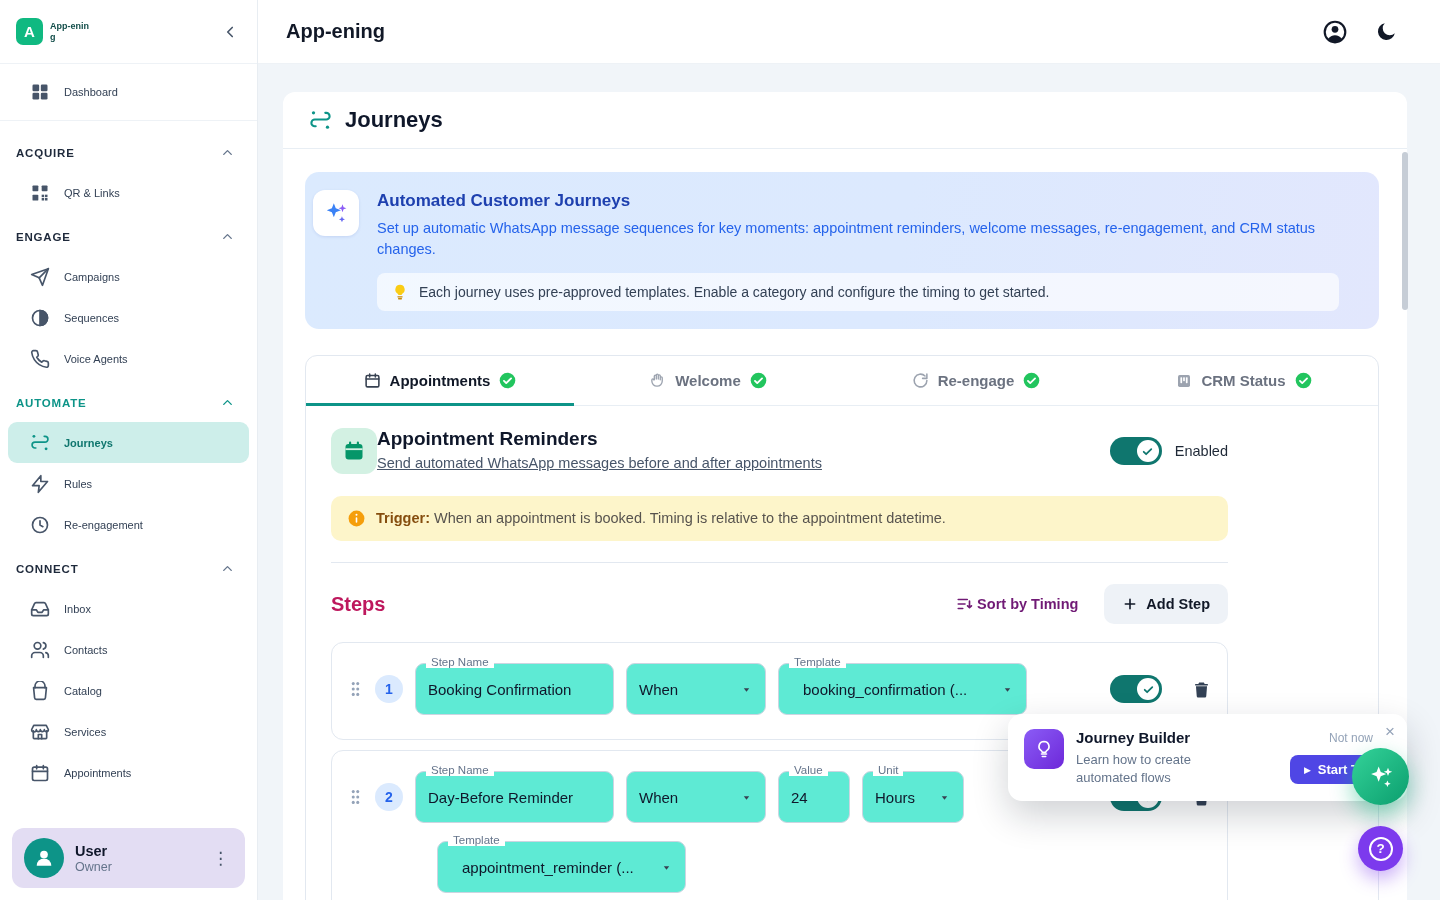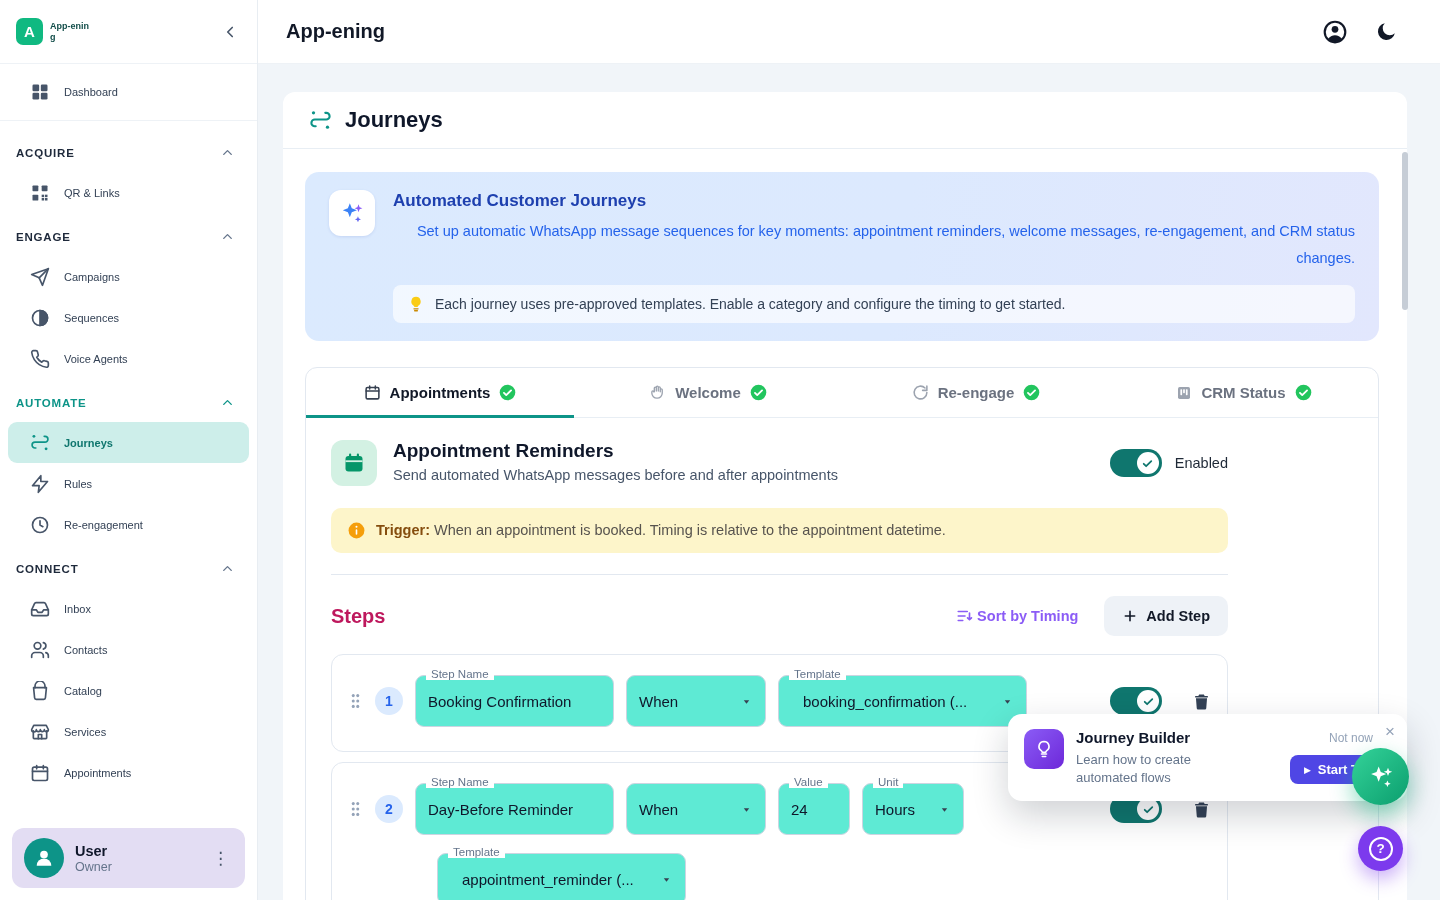--- a/index.html
+++ b/index.html
@@ -50,58 +50,58 @@
 
   .content { flex:1; background:#f1f5f9; padding:28px 33px 0 25px; position:relative; overflow:hidden; }
   .page-card { background:#fff; border-radius:12px 12px 0 0; height:100%; overflow:hidden; }
   .page-header { height:57px; display:flex; align-items:center; gap:13px; padding:0 26px;
     border-bottom:1px solid #e8eef4; }
   .page-title { font-size:22px; font-weight:bold; color:#0f172a; }
 
   .page-body { padding:23px 28px 0 22px; }
 
   .banner { background:linear-gradient(100deg,#dbeafe 0%,#dce9fe 55%,#e2e7fd 100%);
-    border-radius:14px; padding:18px 24px; display:flex; gap:18px; }
+    border-radius:14px; padding:18px 8px; display:flex; gap:18px; }
   .banner-icon { width:46px; height:46px; background:#fff; border-radius:12px; flex:none;
     display:flex; align-items:center; justify-content:center; box-shadow:0 1px 3px rgba(30,64,175,.12); }
   .banner-title { color:#1e40af; font-size:17px; font-weight:bold; line-height:22px; margin-bottom:6px; }
-  .banner-desc { color:#2563eb; font-size:14.5px; line-height:27px; max-width:985px;text-align:right; }
+  .banner-desc { color:#2563eb; font-size:14.5px; line-height:21px; max-width:985px; }
   .tip { margin-top:13px; background:rgba(255,255,255,.65); border-radius:8px; padding:10px 14px;
     display:flex; gap:10px; align-items:center; color:#334155; font-size:14px; max-width:962px; }
 
   .tabs-card { border:1px solid #e2e8f0; border-radius:12px; margin-top:26px; background:#fff; }
   .tabs { display:flex; border-bottom:1px solid #e8eef4; }
   .tab { flex:1; height:49px; display:flex; align-items:center; justify-content:center; gap:9px;
     font-size:15px; font-weight:600; color:#6b7280; cursor:pointer; position:relative; }
   .tab .tab-icon { color:#9ca3af; }
   .tab.active { color:#111827; }
   .tab.active .tab-icon { color:#374151; }
   .tab.active::after { content:""; position:absolute; left:0; right:0; bottom:-1px; height:3px; background:#0d9488; }
 
   .tab-panel { padding:22px 150px 30px 25px; }
-  .cat-head { display:flex; align-items:flex-start; gap:16px; }
+  .cat-head { display:flex; align-items:flex-start; }
   .cat-icon { width:46px; height:46px; border-radius:12px; background:#d3f1e3; flex:none;
     display:flex; align-items:center; justify-content:center; }
   .cat-title { font-size:19px; font-weight:bold; color:#0f172a; }
-  .cat-sub { font-size:14.5px; color:#475569; margin-top:5px; }
+  .cat-sub { font-size:14.5px; color:#475569; margin-top:5px;text-decoration:underline; }
   .cat-toggle { margin-left:auto; display:flex; align-items:center; gap:13px; padding-top:9px; }
   .enabled-label { font-size:14.5px; color:#1f2937; }
 
   .switch { width:52px; height:28px; border-radius:14px; background:#0f766e; position:relative; cursor:pointer; flex:none; }
   .switch .knob { position:absolute; right:3px; top:3px; width:22px; height:22px; border-radius:50%;
     background:#fff; display:flex; align-items:center; justify-content:center; }
 
   .trigger { margin-top:22px; background:#fdf5ca; border-radius:10px; padding:13px 16px;
     display:flex; gap:10px; align-items:flex-start; font-size:14.5px; color:#57534e; line-height:19px; }
   .trigger b { color:#854d0e; }
   .hr { height:1px; background:#e2e8f0; margin:21px 0; }
 
   .steps-head { display:flex; align-items:center; margin-bottom:18px; }
   .steps-title { font-size:20px; font-weight:bold; color:#be185d; }
-  .sort-btn { margin-left:auto; color:#8b5cf6; font-weight:600; font-size:14.5px;
+  .sort-btn { margin-left:auto; color:#701a75; font-weight:600; font-size:14.5px;
     display:flex; gap:3px; align-items:center; margin-right:26px; cursor:pointer; background:none; border:none; }
   .add-btn { background:#eef2f7; border:none; border-radius:10px; height:40px; padding:0 18px;
     font-size:14.5px; font-weight:600; color:#111827; display:flex; align-items:center; gap:8px; cursor:pointer;
     font-family:inherit; }
 
   .step-card { border:1px solid #e2e8f0; border-radius:12px; padding:20px 16px 24px; margin-bottom:10px; background:#fff; }
   .step-row { display:flex; align-items:center; gap:12px; }
   .drag { color:#94a3b8; cursor:grab; padding:0 2px; }
   .step-num { width:28px; height:28px; border-radius:50%; background:#dbeafe; color:#2563eb;
     font-size:14px; font-weight:bold; display:flex; align-items:center; justify-content:center; flex:none; }

